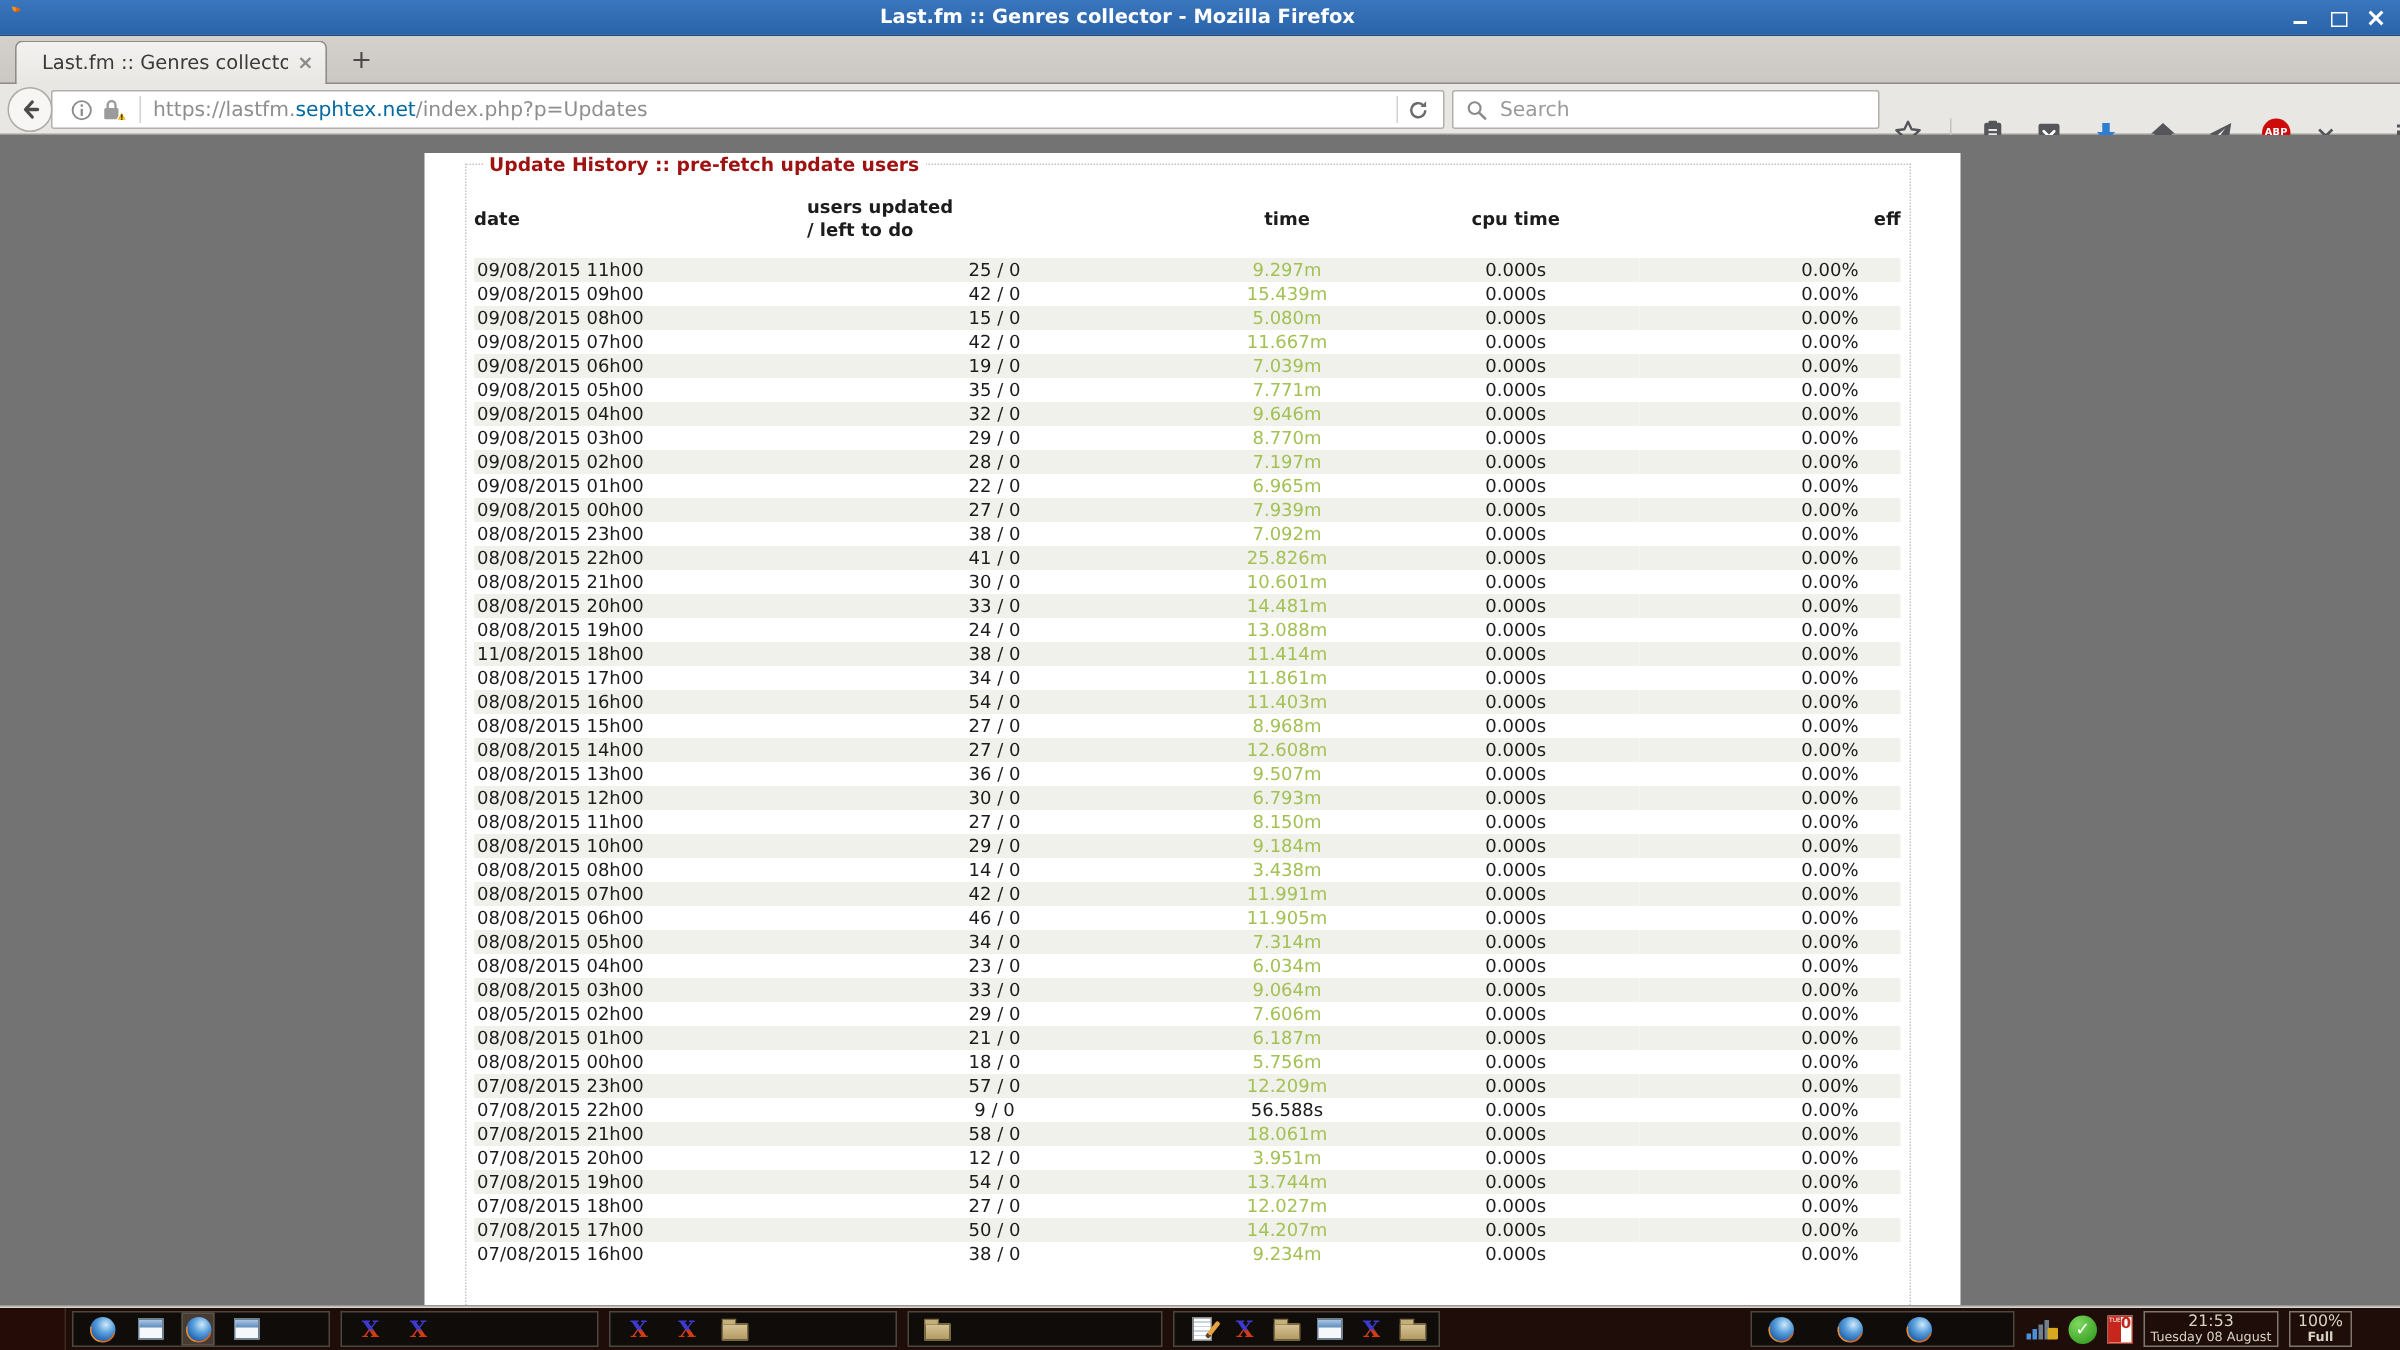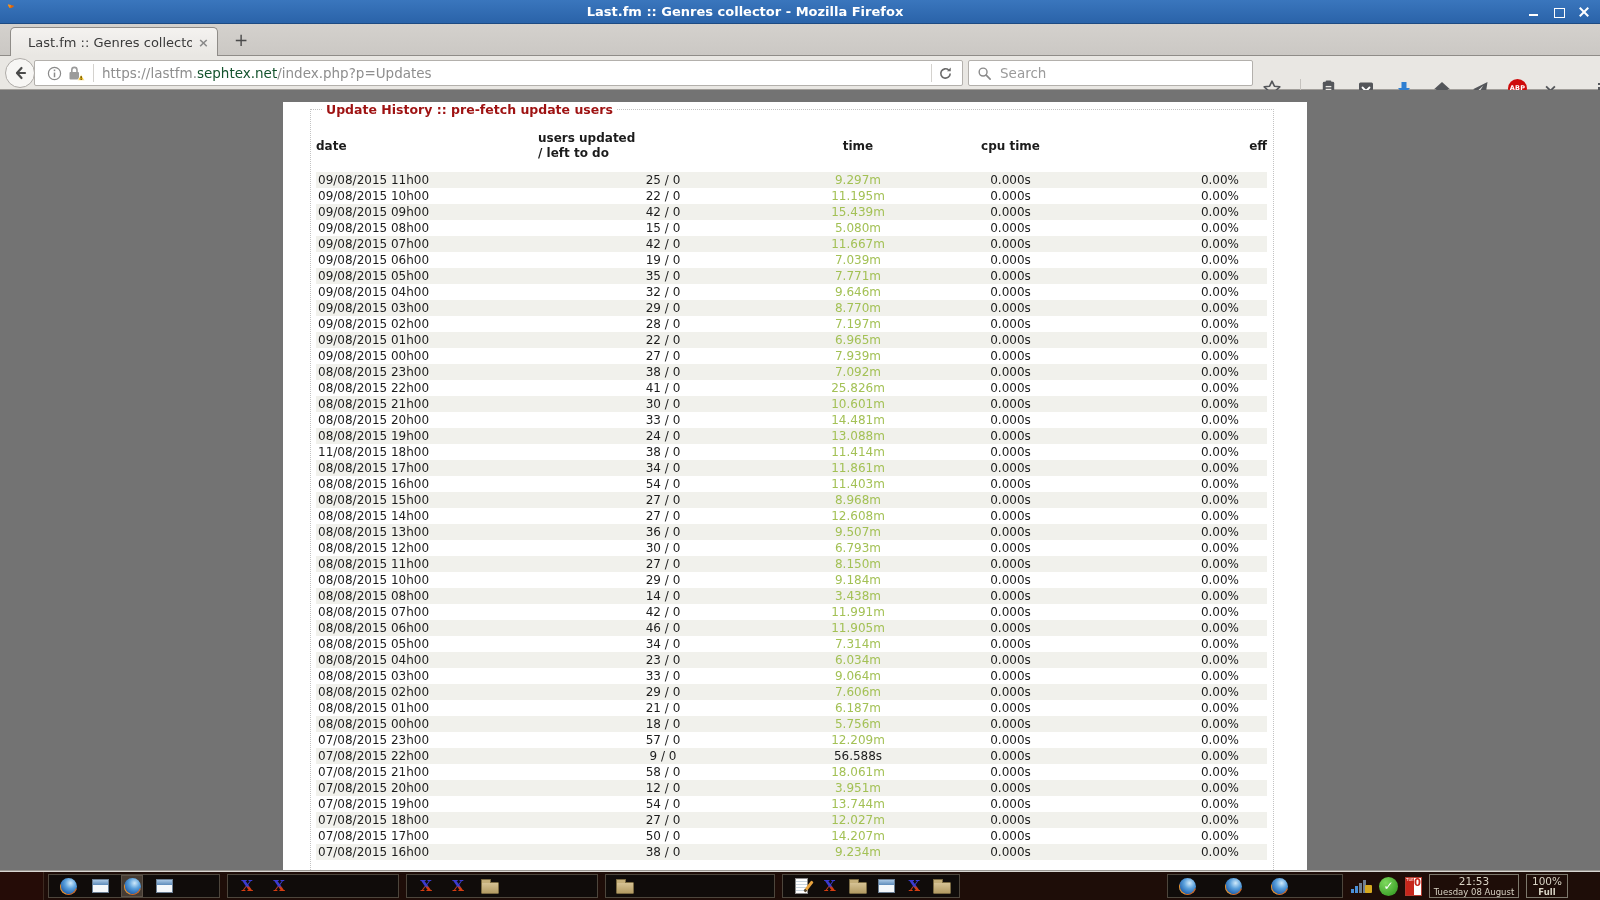--- a/index.html
+++ b/index.html
@@ -33,21 +33,21 @@
 
   
   .navbar { position:absolute; top:56px; left:0; width:1600px; height:34px;
     background:#e9e7e3; border-bottom:1px solid #a19e9a; }
   .btn-back { position:absolute; left:5px; top:2px; width:30px; height:30px; border-radius:50%;
     background:#f7f6f4; border:1px solid #aeaba7; z-index:3; display:flex; align-items:center; justify-content:center; }
   .urlbar { position:absolute; left:34px; top:4px; width:929px; height:26px; background:#fff;
     border:1px solid #b3b0ac; border-radius:2px; display:flex; align-items:center; padding-left:12px; }
   .urlbar .sep { width:1px; height:18px; background:#d4d2ce; margin:0 8px; }
   .url-text { font-size:13.5px; white-space:nowrap; overflow:hidden; }
-  .url-gray { color:#8e8e8e; } .url-domain { color:#14532d; }
+  .url-gray { color:#8e8e8e; } .url-domain { color:#0369a1; }
   .reload-box { margin-left:auto; display:flex; align-items:center; }
   .reload-box .sep { margin:0 6px; }
   .reload { padding-right:9px; display:flex; align-items:center; }
   .searchbar { position:absolute; left:968px; top:4px; width:285px; height:26px; background:#fff;
     border:1px solid #b3b0ac; border-radius:2px; display:flex; align-items:center; padding:0 8px; }
   .searchbar input { border:none; outline:none; flex:1; font-size:13.5px; margin-left:6px;
     font-family:"DejaVu Sans",sans-serif; color:#333; background:transparent; }
   .searchbar input::placeholder { color:#9a9a9a; }
   .nav-icons { position:absolute; left:1262px; top:16px; height:33px; display:flex; align-items:center; gap:18px;justify-content:flex-end; }
   .nav-icons .vsep { width:1px; height:20px; background:#c5c2be; }
@@ -270,27 +270,20 @@
           </thead>
           <tbody>
               <tr>
       <td class="c-date">09/08/2015 11h00</td>
       <td class="c-users">25 / 0</td>
       <td class="c-time green">9.297m</td>
       <td class="c-cpu">0.000s</td>
       <td class="c-eff">0.00%</td>
     </tr>
               <tr>
-      <td class="c-date">09/08/2015 10h00</td>
-      <td class="c-users">22 / 0</td>
-      <td class="c-time green">11.195m</td>
-      <td class="c-cpu">0.000s</td>
-      <td class="c-eff">0.00%</td>
-    </tr>
-              <tr>
       <td class="c-date">09/08/2015 09h00</td>
       <td class="c-users">42 / 0</td>
       <td class="c-time green">15.439m</td>
       <td class="c-cpu">0.000s</td>
       <td class="c-eff">0.00%</td>
     </tr>
               <tr>
       <td class="c-date">09/08/2015 08h00</td>
       <td class="c-users">15 / 0</td>
       <td class="c-time green">5.080m</td>
@@ -487,21 +480,21 @@
       <td class="c-eff">0.00%</td>
     </tr>
               <tr>
       <td class="c-date">08/08/2015 03h00</td>
       <td class="c-users">33 / 0</td>
       <td class="c-time green">9.064m</td>
       <td class="c-cpu">0.000s</td>
       <td class="c-eff">0.00%</td>
     </tr>
               <tr>
-      <td class="c-date">08/08/2015 02h00</td>
+      <td class="c-date">08/05/2015 02h00</td>
       <td class="c-users">29 / 0</td>
       <td class="c-time green">7.606m</td>
       <td class="c-cpu">0.000s</td>
       <td class="c-eff">0.00%</td>
     </tr>
               <tr>
       <td class="c-date">08/08/2015 01h00</td>
       <td class="c-users">21 / 0</td>
       <td class="c-time green">6.187m</td>
       <td class="c-cpu">0.000s</td>

